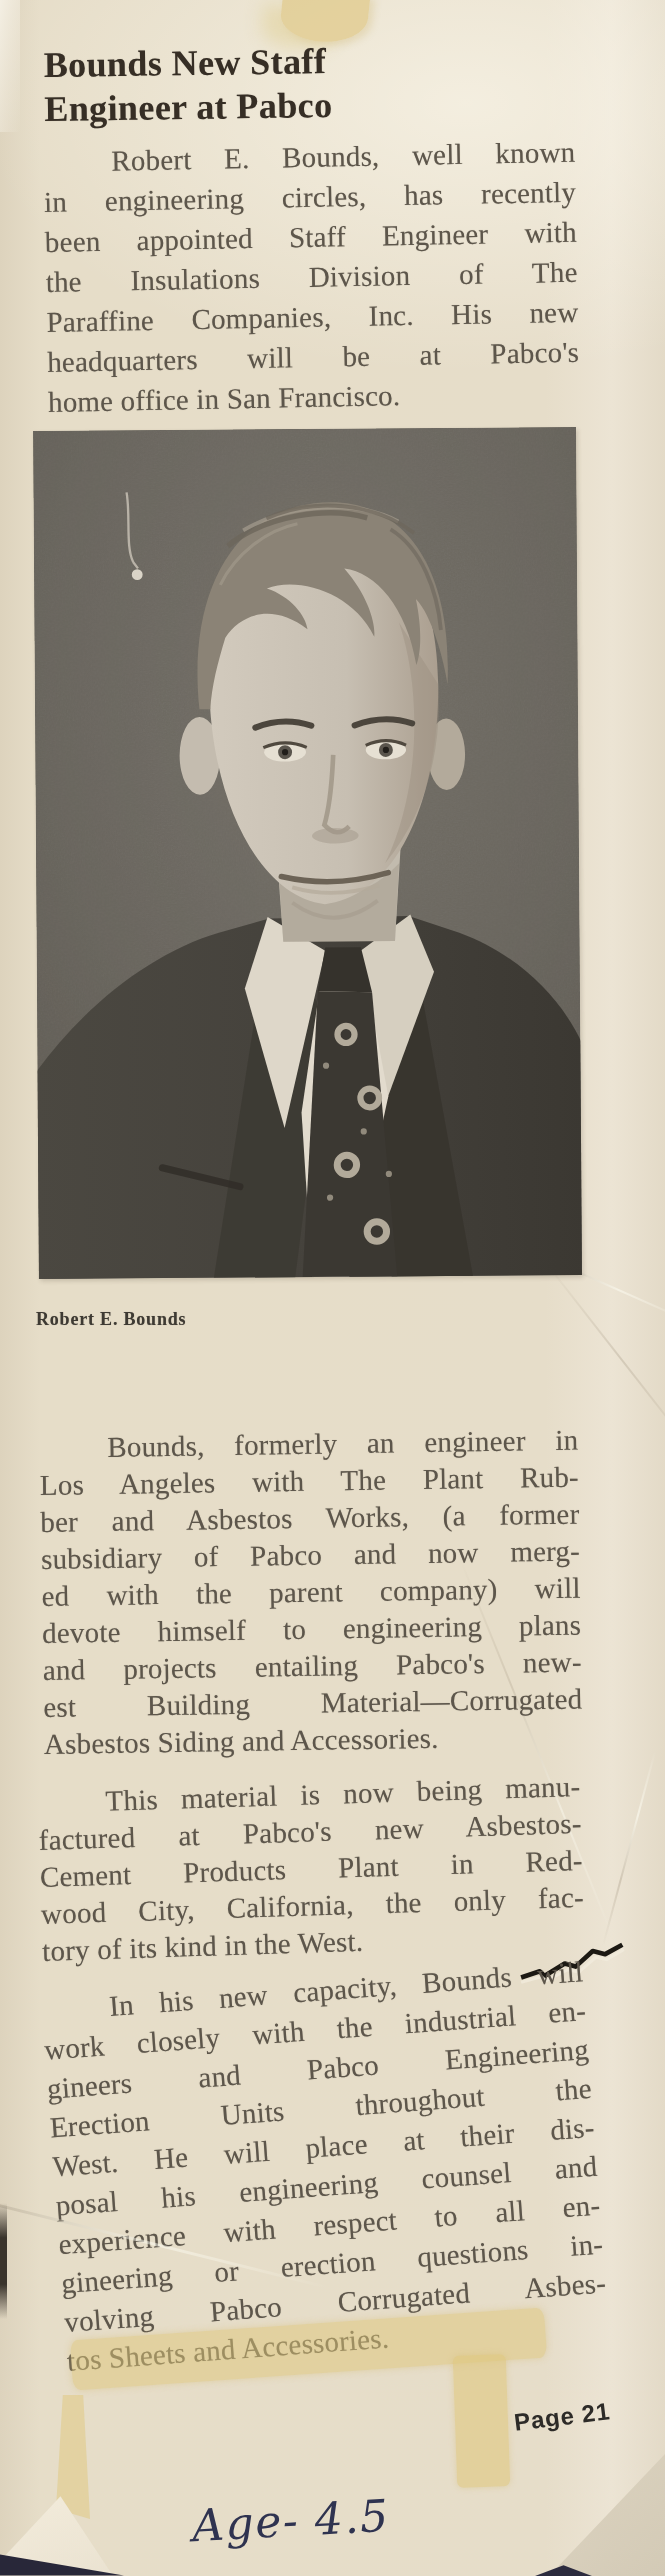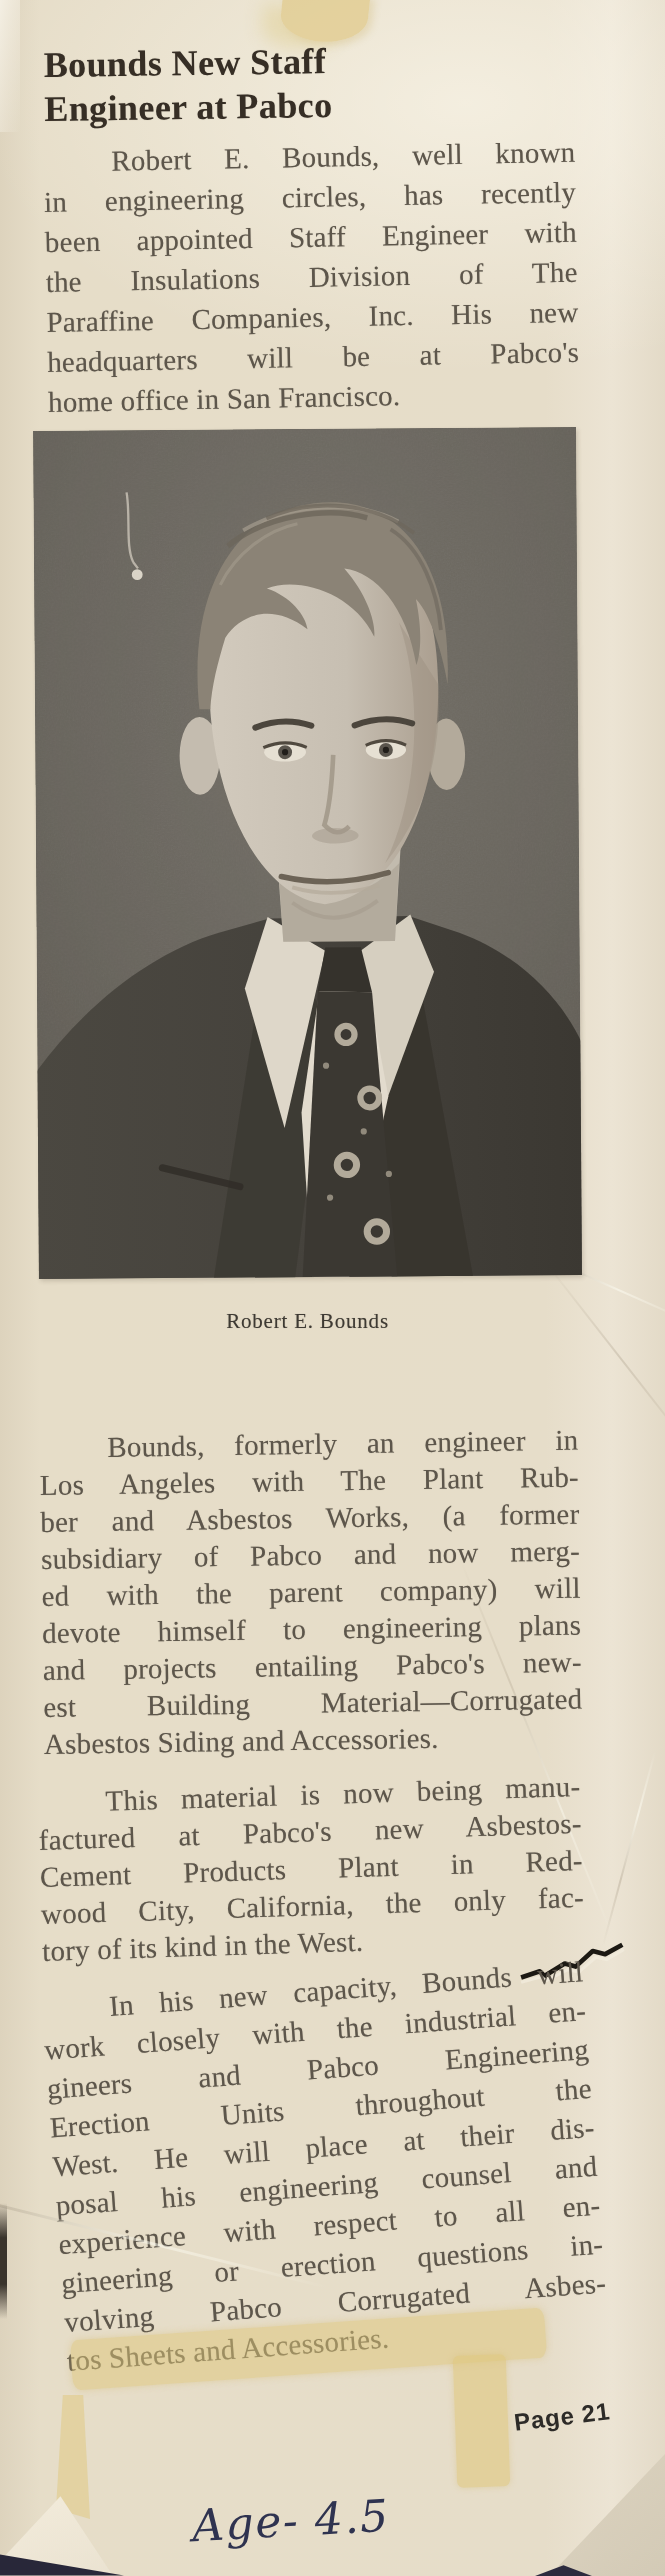--- a/index.html
+++ b/index.html
@@ -19,22 +19,22 @@
          text-shadow:0 0 0.8px rgba(54,46,37,.35);}
   .para{color:#5d564b;font-size:29px;letter-spacing:0.2px;
         text-shadow:0 0 0.8px rgba(93,86,75,.45);}
   .para .tline{text-align:justify;text-align-last:justify;}
   .para .tline-last{text-align-last:left;}
   .para .tline:first-child{text-indent:68px;}
   #intro{left:43px;top:142px;width:532px;line-height:40px;transform:rotate(-1.1deg);transform-origin:0 0;}
   #para2{left:39px;top:1430px;width:539px;line-height:37px;transform:rotate(-0.9deg);transform-origin:0 0;}
   #para3{left:37px;top:1785px;width:543px;line-height:37px;transform:rotate(-1.8deg);transform-origin:0 0;}
   #para4{left:40px;top:1992px;width:543px;line-height:39px;transform:rotate(-4.2deg);transform-origin:0 0;}
-  .caption{left:36px;top:1309px;width:543px;text-align:center;font-weight:normal;
-           font-size:21px;letter-spacing:0.8px;color:#3e3a33;text-shadow:0 0 0.8px rgba(62,58,51,.4);}
+  .caption{left:36px;top:1309px;width:543px;text-align:left;font-weight:bold;
+           font-size:18px;letter-spacing:0.8px;color:#3e3a33;text-shadow:0 0 0.8px rgba(62,58,51,.4);}
   .pagelabel{left:514px;top:2403px;font-family:"Liberation Sans", sans-serif;font-weight:bold;
              font-size:24px;color:#2d2b28;transform:rotate(-7deg);letter-spacing:0.8px;}
   .handwriting{left:192px;top:2495px;font-family:"DejaVu Serif", serif;font-style:italic;
                font-size:44px;color:#2f3350;transform:rotate(-3deg);letter-spacing:1.6px;}
   
   .photo{left:36px;top:429px;width:543px;height:848px;transform:rotate(-0.4deg);
          box-shadow:inset 0 0 0 0.8px rgba(40,36,30,.35), 1.6px 2.3px 4.7px rgba(60,50,35,.18);}
   .photo svg{display:block;width:100%;height:100%;}
   
   .tape{background:rgba(221,196,122,.62);}

